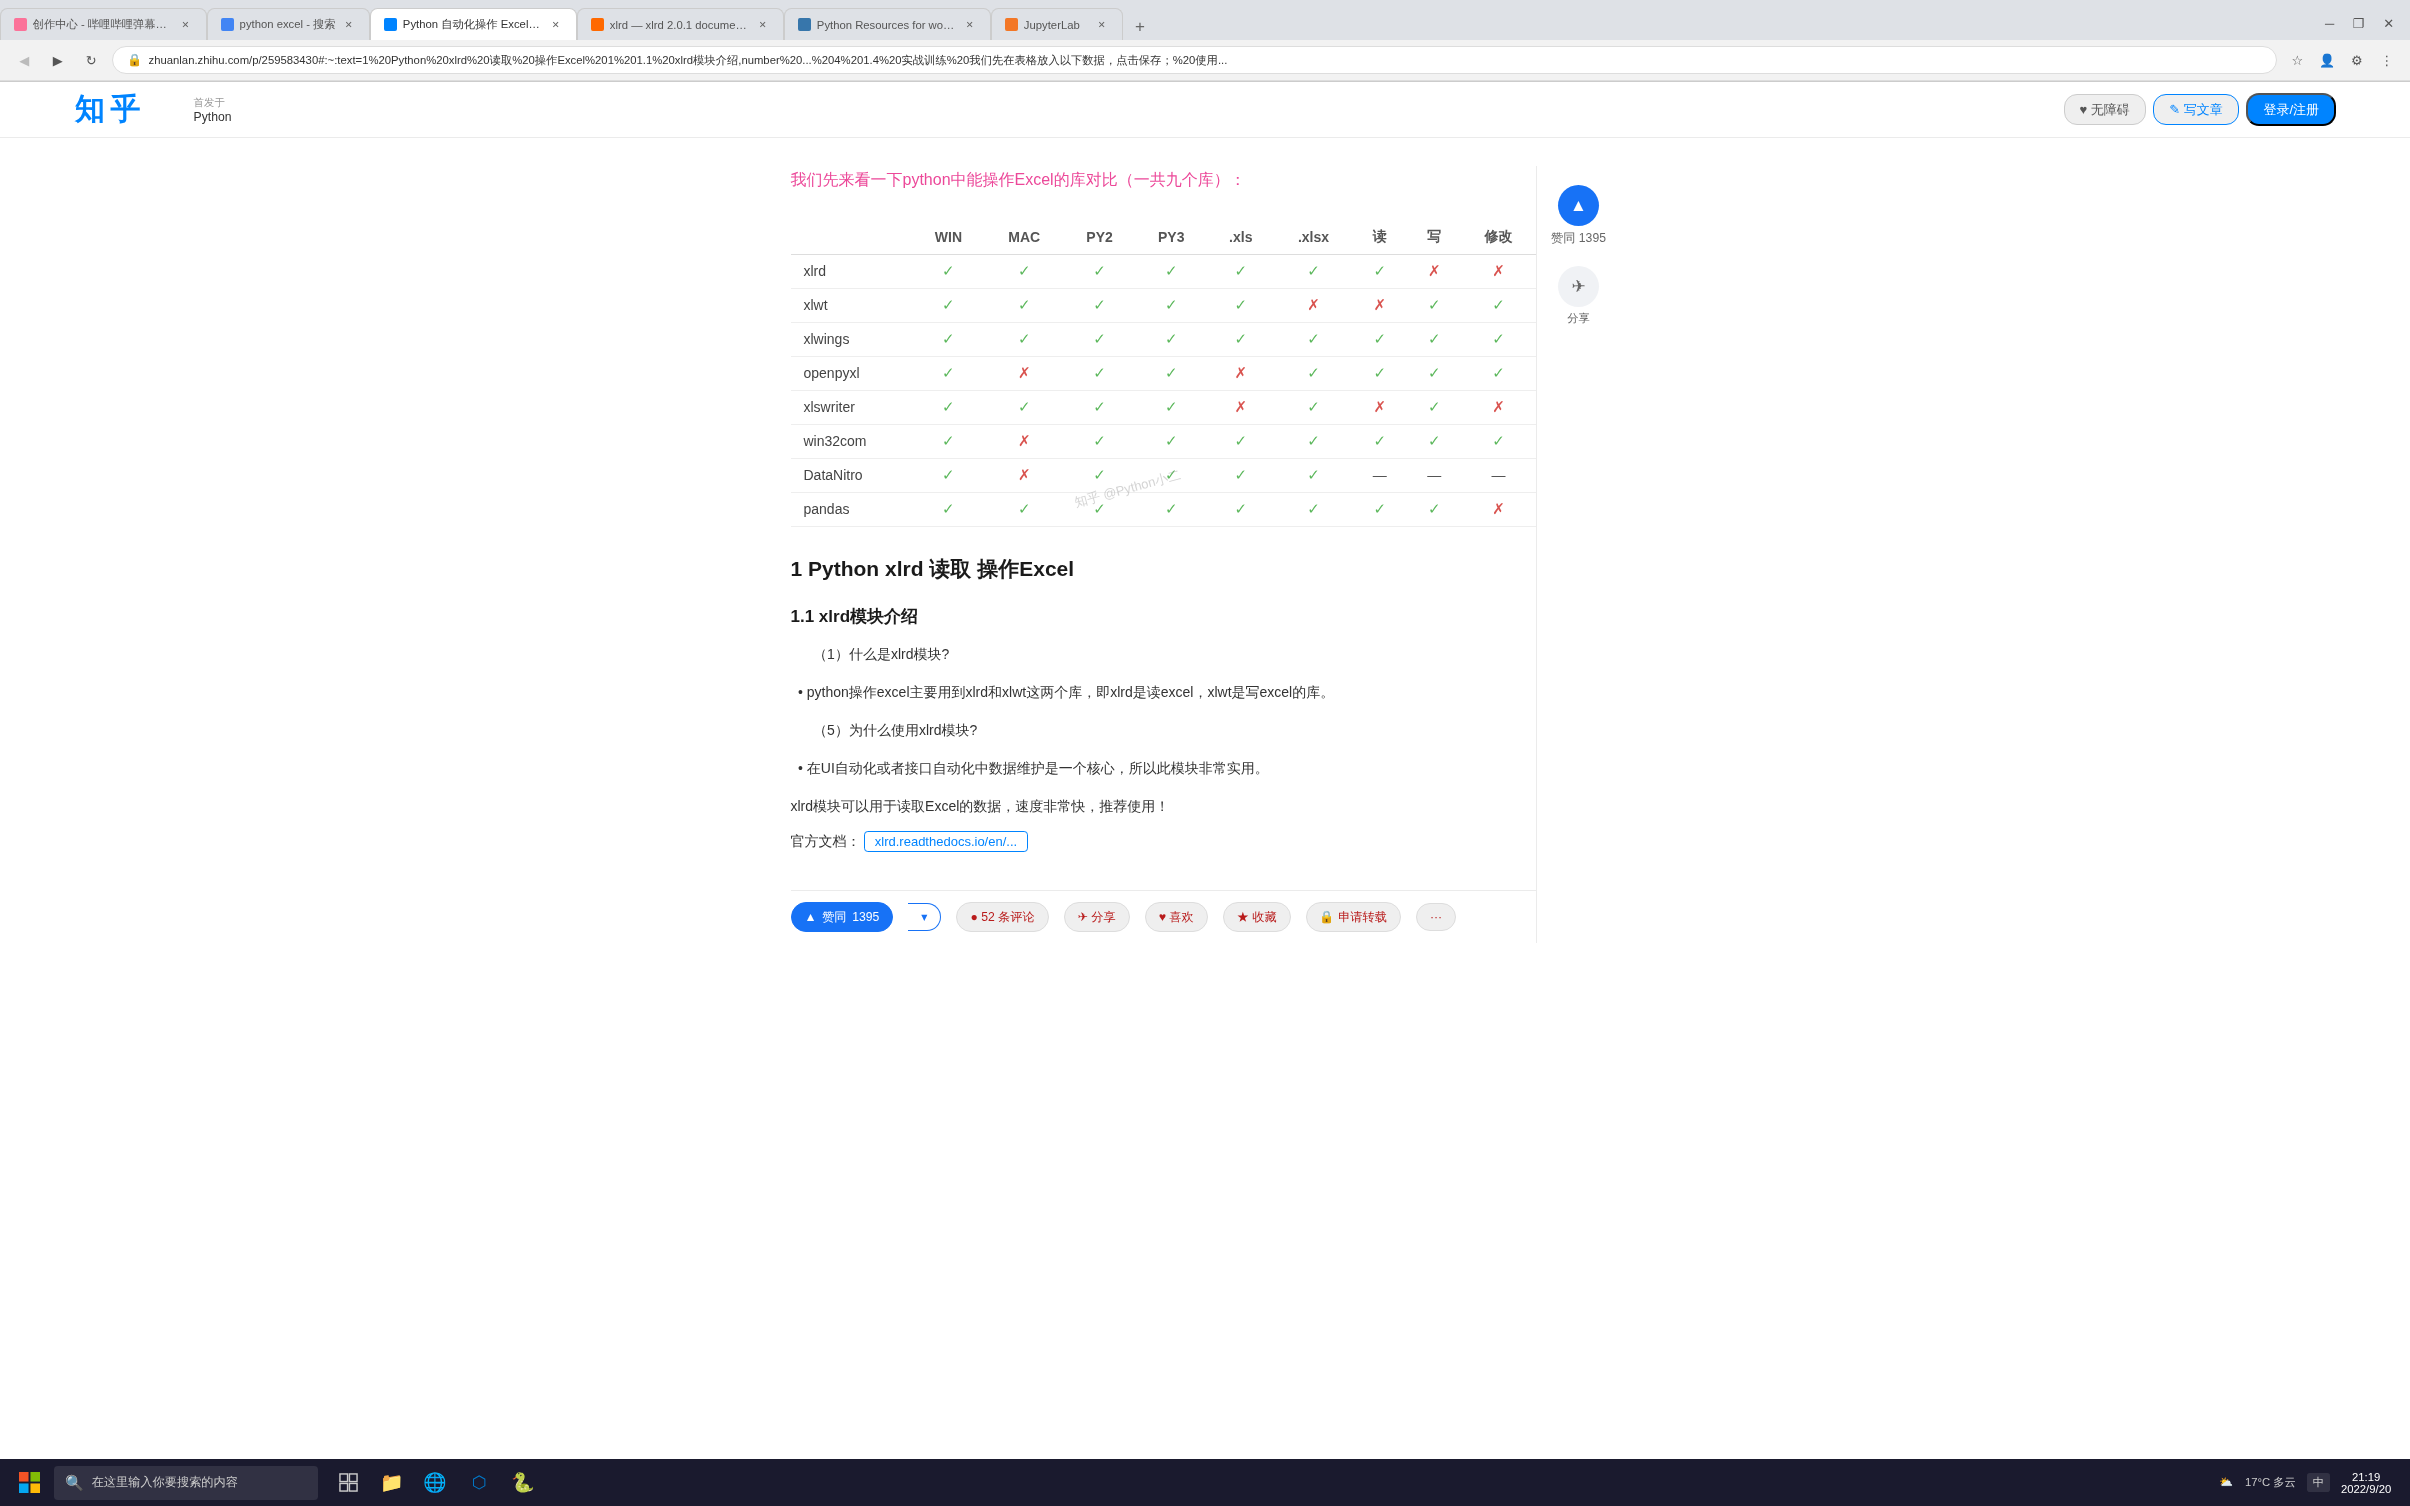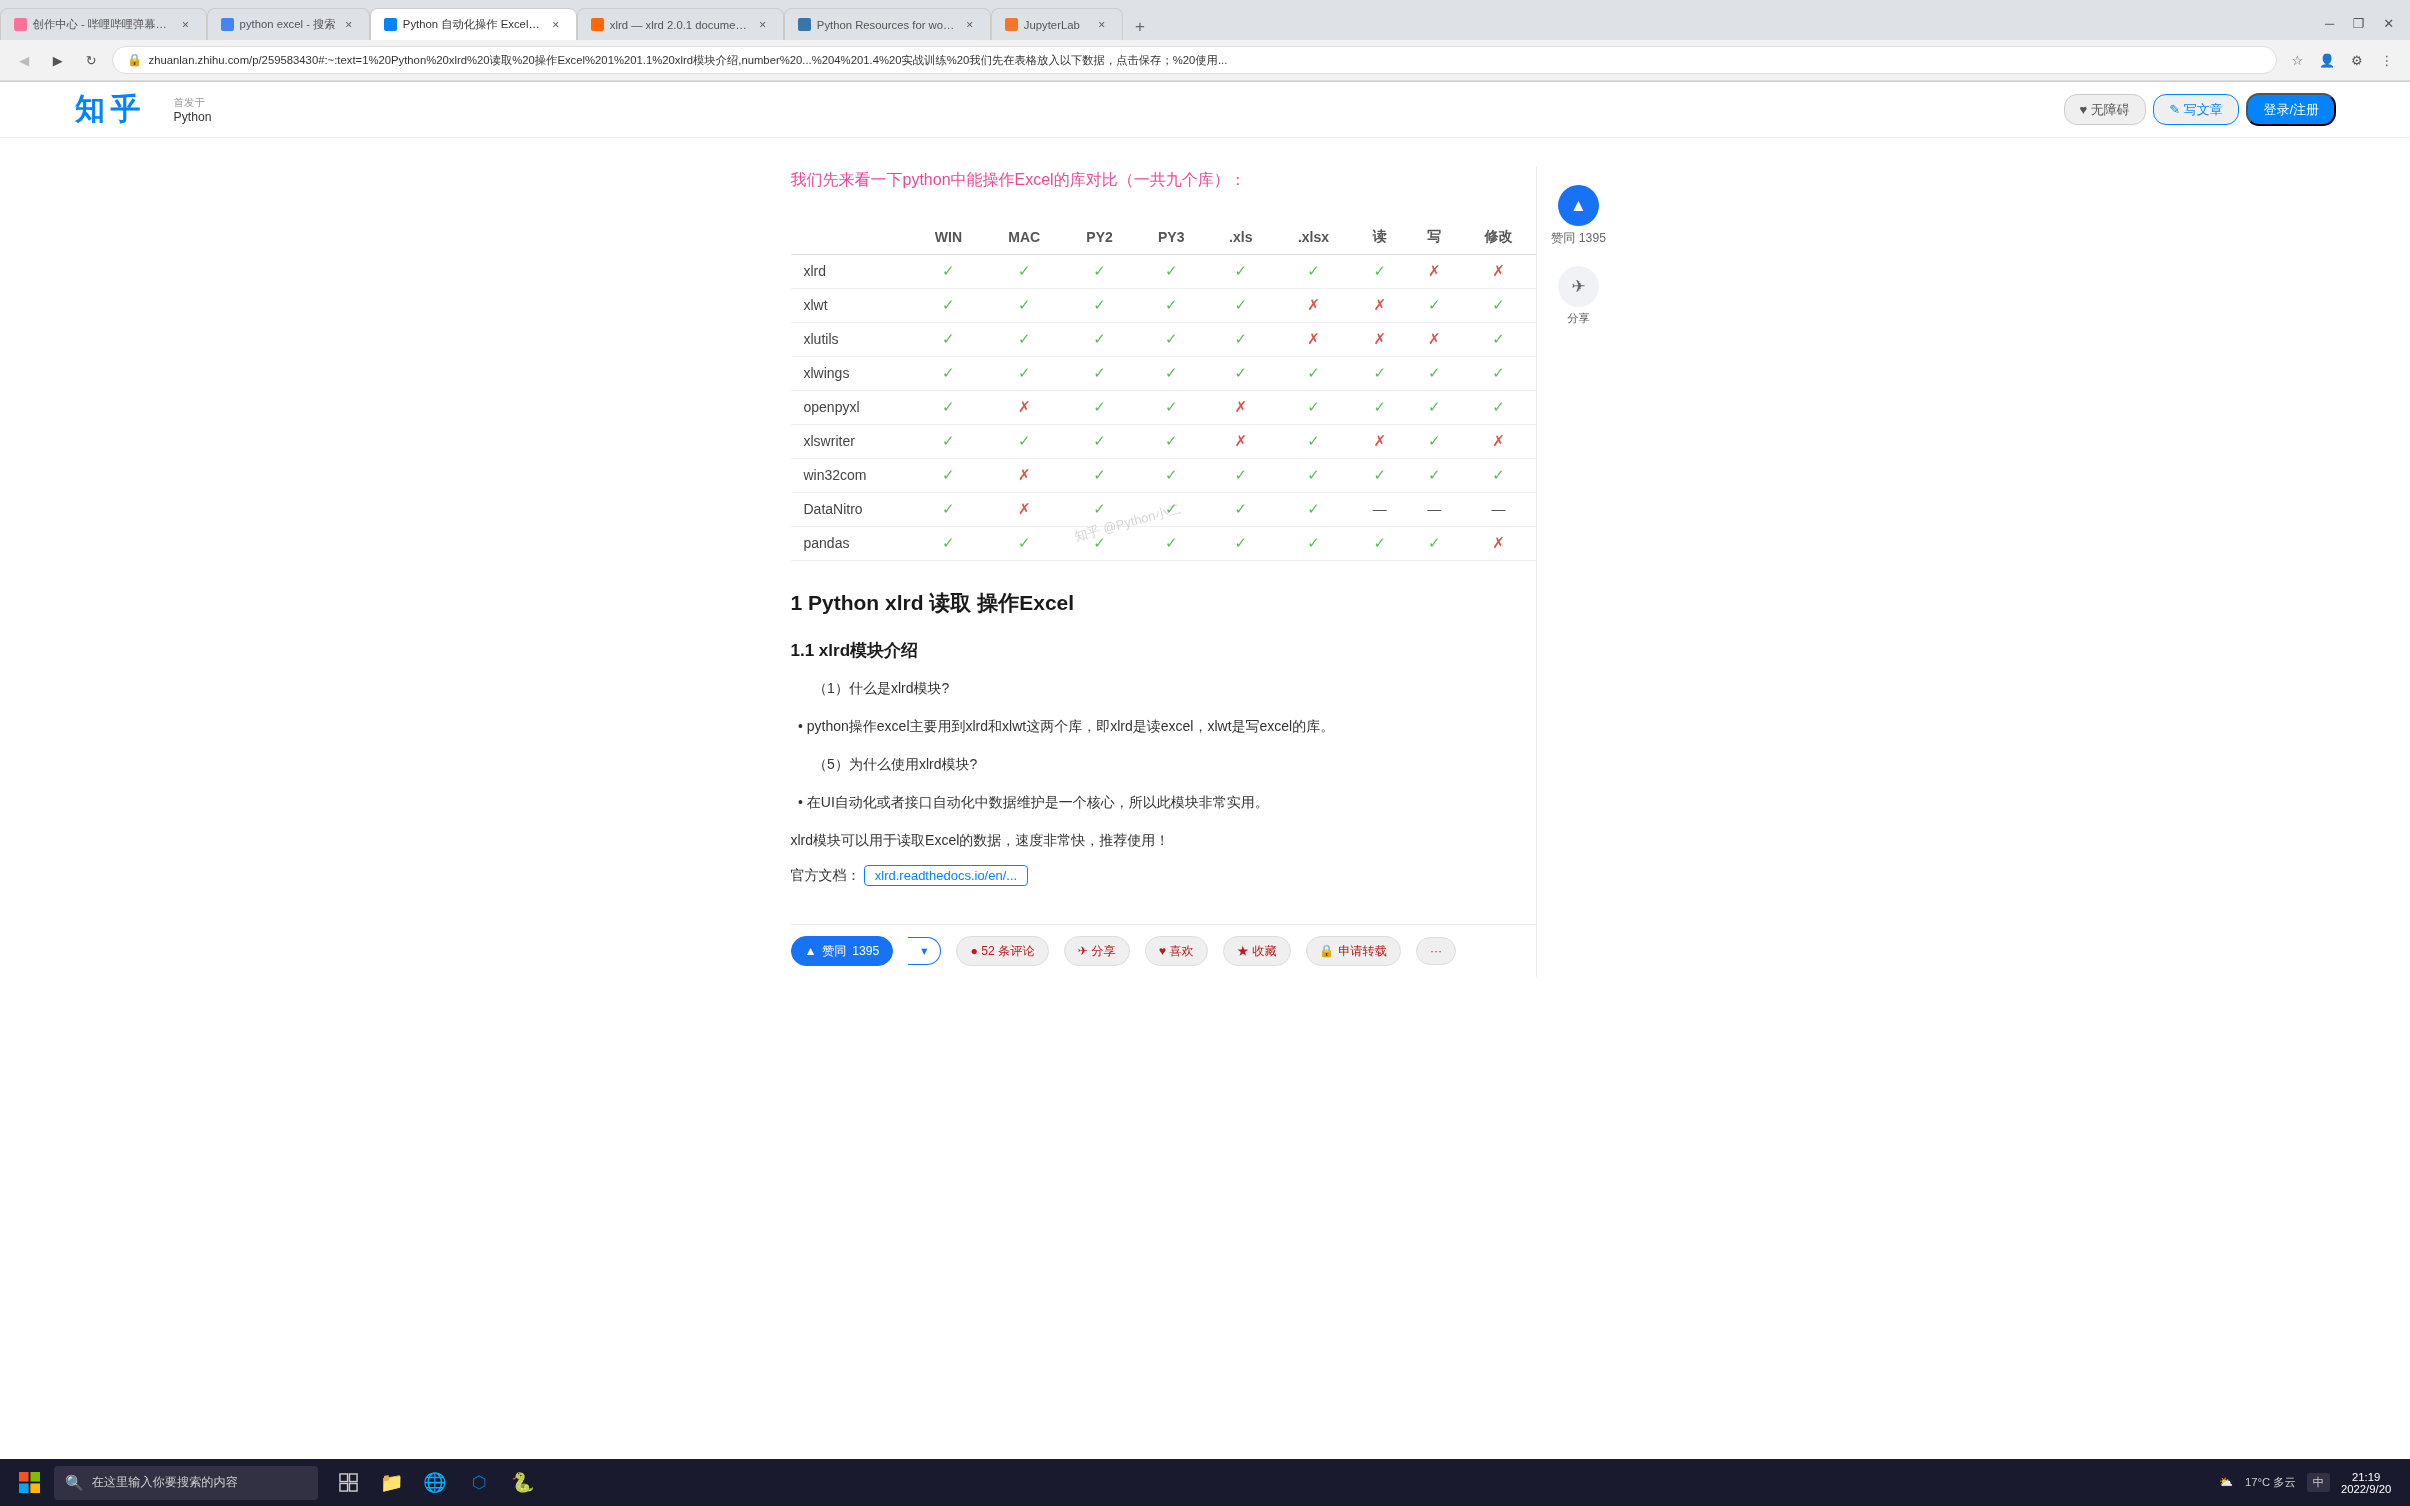--- a/index.html
+++ b/index.html
@@ -20,21 +20,21 @@
     .address-bar { display: flex; align-items: center; padding: 5.6px 11.3px; gap: 7.5px; background: #f2f2f2; border-bottom: 0.9px solid #ddd; height: 41px; }
     .nav-btn { width: 26px; height: 26px; border-radius: 50%; display: flex; align-items: center; justify-content: center; font-size: 13px; color: #555; cursor: pointer; }
     .nav-btn.disabled { color: #bbb; cursor: default; }
     .address-input { flex: 1; background: #fff; border: 0.9px solid #ddd; border-radius: 19px; padding: 3.8px 15px; font-size: 11.3px; color: #333; height: 28px; display: flex; align-items: center; }
     .address-text { font-size: 11.3px; color: #333; overflow: hidden; text-overflow: ellipsis; white-space: nowrap; }
     .toolbar-icons { display: flex; align-items: center; gap: 3.8px; }
     .toolbar-icon { width: 26px; height: 26px; display: flex; align-items: center; justify-content: center; color: #555; font-size: 13px; cursor: pointer; border-radius: 3.8px; }
 
     
     .zhihu-header { display: flex; align-items: center; padding: 0 75px; height: 56px; border-bottom: 0.9px solid #ebebeb; background: #fff; }
-    .zhihu-logo { display: flex; flex-direction: column; align-items: center; margin-right: 18px; }
+    .zhihu-logo { display: flex; flex-direction: column; align-items: center; margin-right: 38px; }
     .header-spacer { flex: 1; }
     .header-btn { display: flex; align-items: center; gap: 5.6px; padding: 5.6px 15px; border-radius: 13px; font-size: 13px; cursor: pointer; }
     .header-btn.outline { border: 0.9px solid #ccc; color: #555; margin-right: 7.5px; }
     .header-btn.write { border: 0.9px solid #0084ff; color: #0084ff; margin-right: 7.5px; }
     .header-btn.primary { background: #0084ff; color: #fff; }
     .article-text { font-size: 16px; color: #ec4899; line-height: 1.8; margin-bottom: 26px; }
 
     
     .comparison-table { width: 100%; border-collapse: collapse; margin: 19px 0 28px 0; font-size: 14px; }
     .comparison-table th { padding: 7.5px 13px; text-align: center; color: #555; font-weight: 600; border-bottom: 0.9px solid #ddd; }
@@ -217,32 +217,20 @@
                 <td><span class="check">✓</span></td>
                 <td><span class="check">✓</span></td>
                 <td><span class="check">✓</span></td>
                 <td><span class="check">✓</span></td>
                 <td><span class="cross">✗</span></td>
                 <td><span class="cross">✗</span></td>
                 <td><span class="check">✓</span></td>
                 <td><span class="check">✓</span></td>
               </tr>
               <tr>
-                <td style="font-weight: 500;">xlutils</td>
-                <td><span class="check">✓</span></td>
-                <td><span class="check">✓</span></td>
-                <td><span class="check">✓</span></td>
-                <td><span class="check">✓</span></td>
-                <td><span class="check">✓</span></td>
-                <td><span class="cross">✗</span></td>
-                <td><span class="cross">✗</span></td>
-                <td><span class="cross">✗</span></td>
-                <td><span class="check">✓</span></td>
-              </tr>
-              <tr>
                 <td style="font-weight: 500;">xlwings</td>
                 <td><span class="check">✓</span></td>
                 <td><span class="check">✓</span></td>
                 <td><span class="check">✓</span></td>
                 <td><span class="check">✓</span></td>
                 <td><span class="check">✓</span></td>
                 <td><span class="check">✓</span></td>
                 <td><span class="check">✓</span></td>
                 <td><span class="check">✓</span></td>
                 <td><span class="check">✓</span></td>

